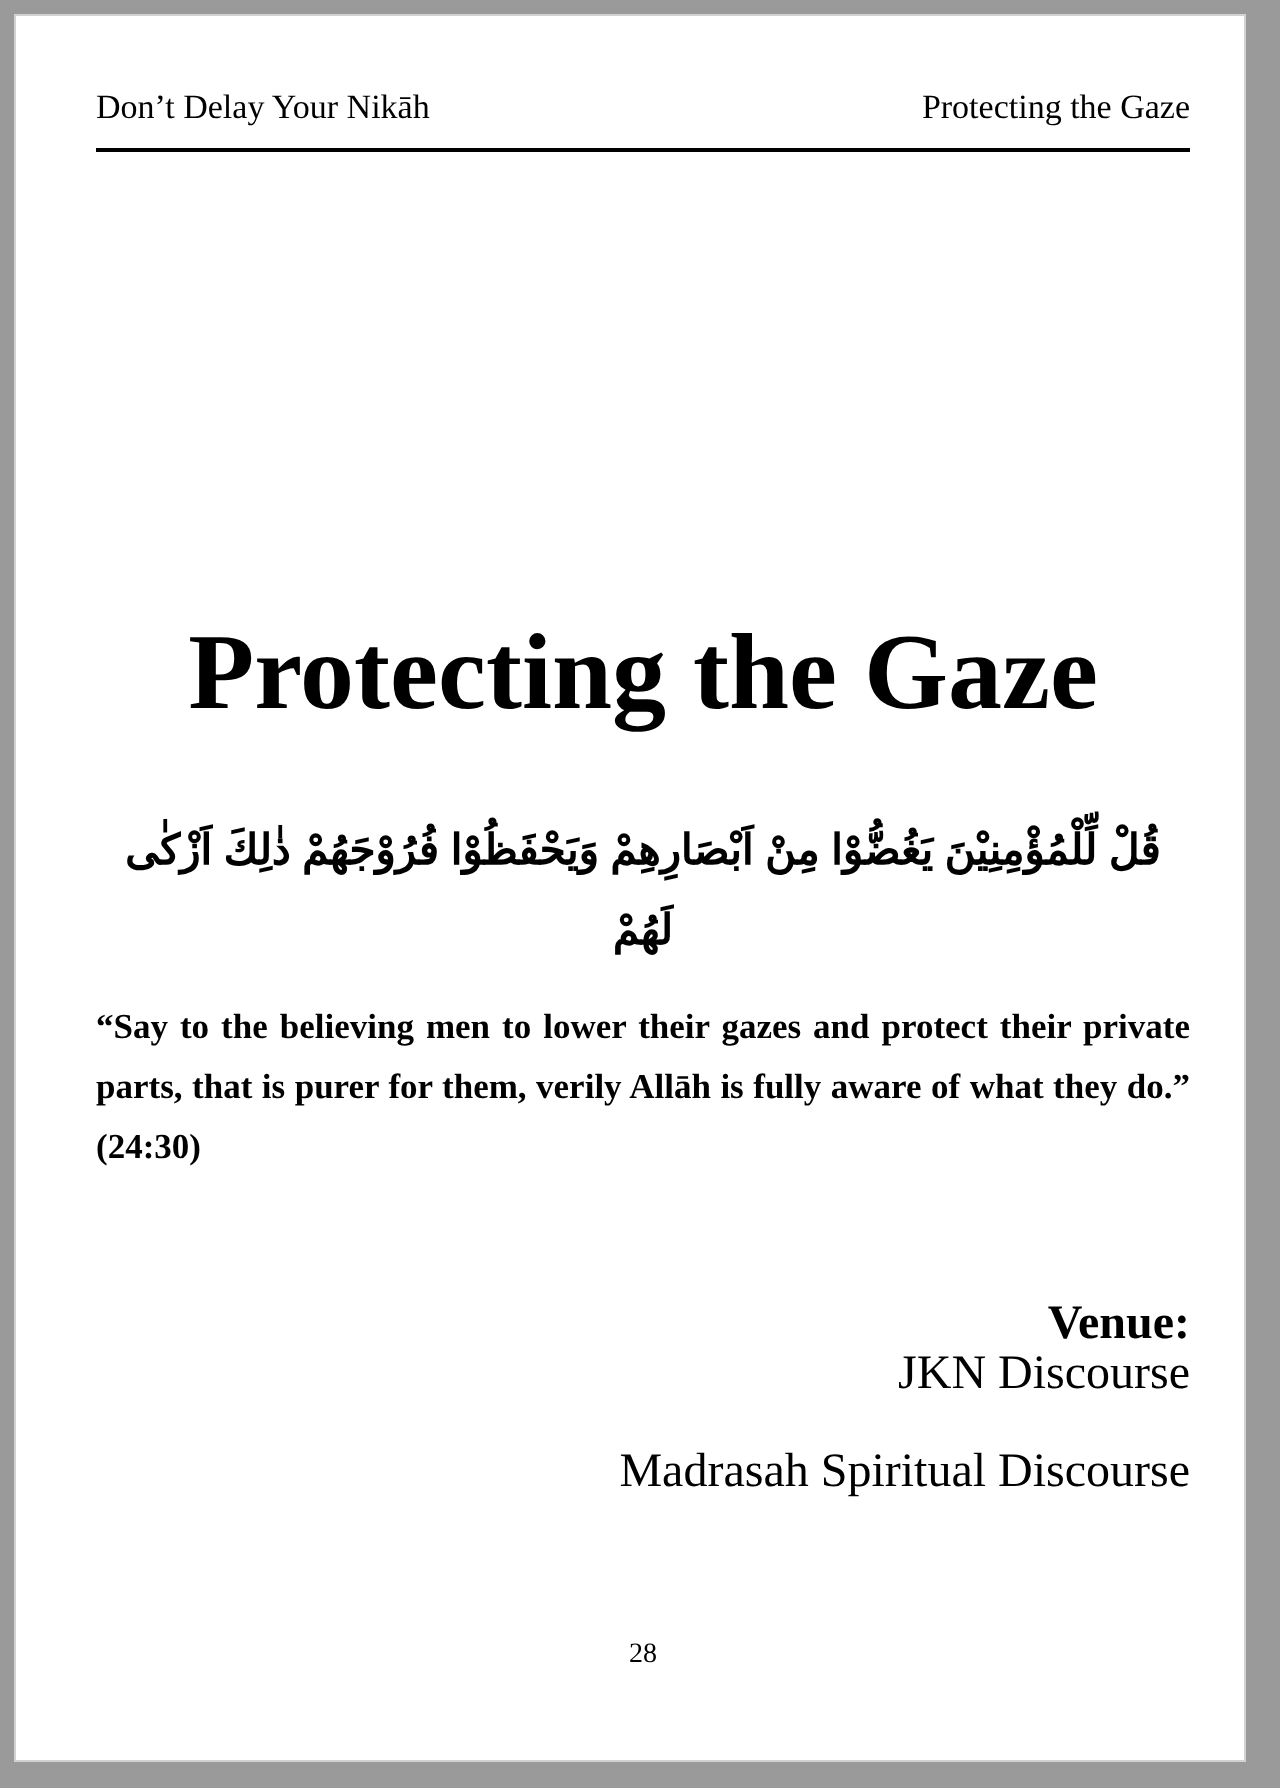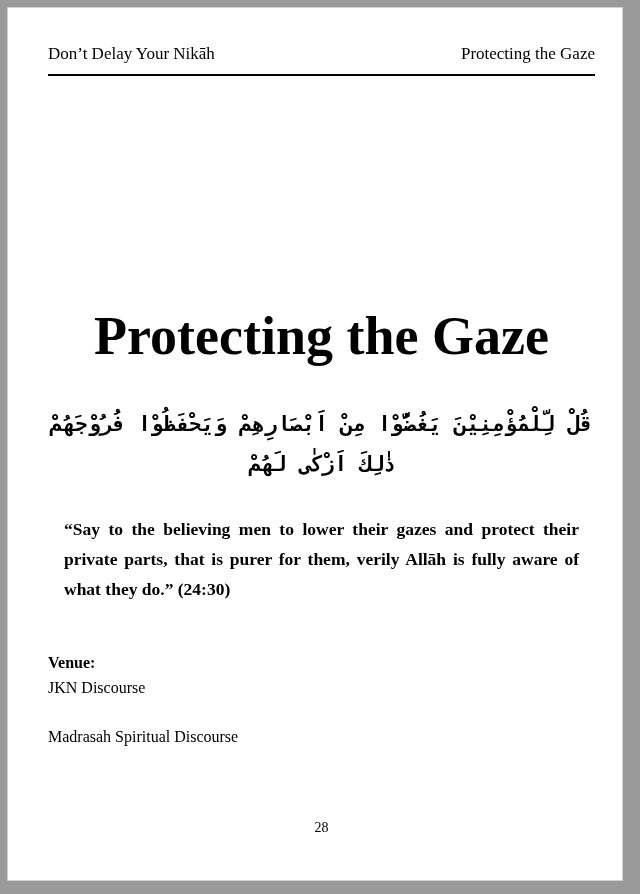--- a/index.html
+++ b/index.html
@@ -47,43 +47,43 @@
     line-height: 1.1;
     font-weight: bold;
   }
   .arabic-verse {
     position: absolute;
     left: 40px;
     right: 27px;
     top: 398px;
     text-align: center;
     direction: rtl;
-    font-family: Liberation Mono, monospace;
+    font-family: Liberation Sans, sans-serif;
     font-weight: bold;
     font-size: 21px;
     line-height: 40px;
   }
   .verse-translation {
     position: absolute;
     left: 40px;
     right: 27px;
     top: 490px;
-    margin: 16px;
+    margin: 0;
     font-size: 17.5px;
     font-weight: bold;
     line-height: 30px;
     text-align: justify;
   }
   .venue-block {
     position: absolute;
     left: 40px;
     right: 27px;
     top: 642px;
-    text-align: left;
-    font-size: 16px;
+    text-align: right;
+    font-size: 24px;
     line-height: 25px;
   }
   .venue-label {
     font-weight: bold;
   }
   .event-name {
     margin-top: 24px;
   }
   .page-number {
     position: absolute;

